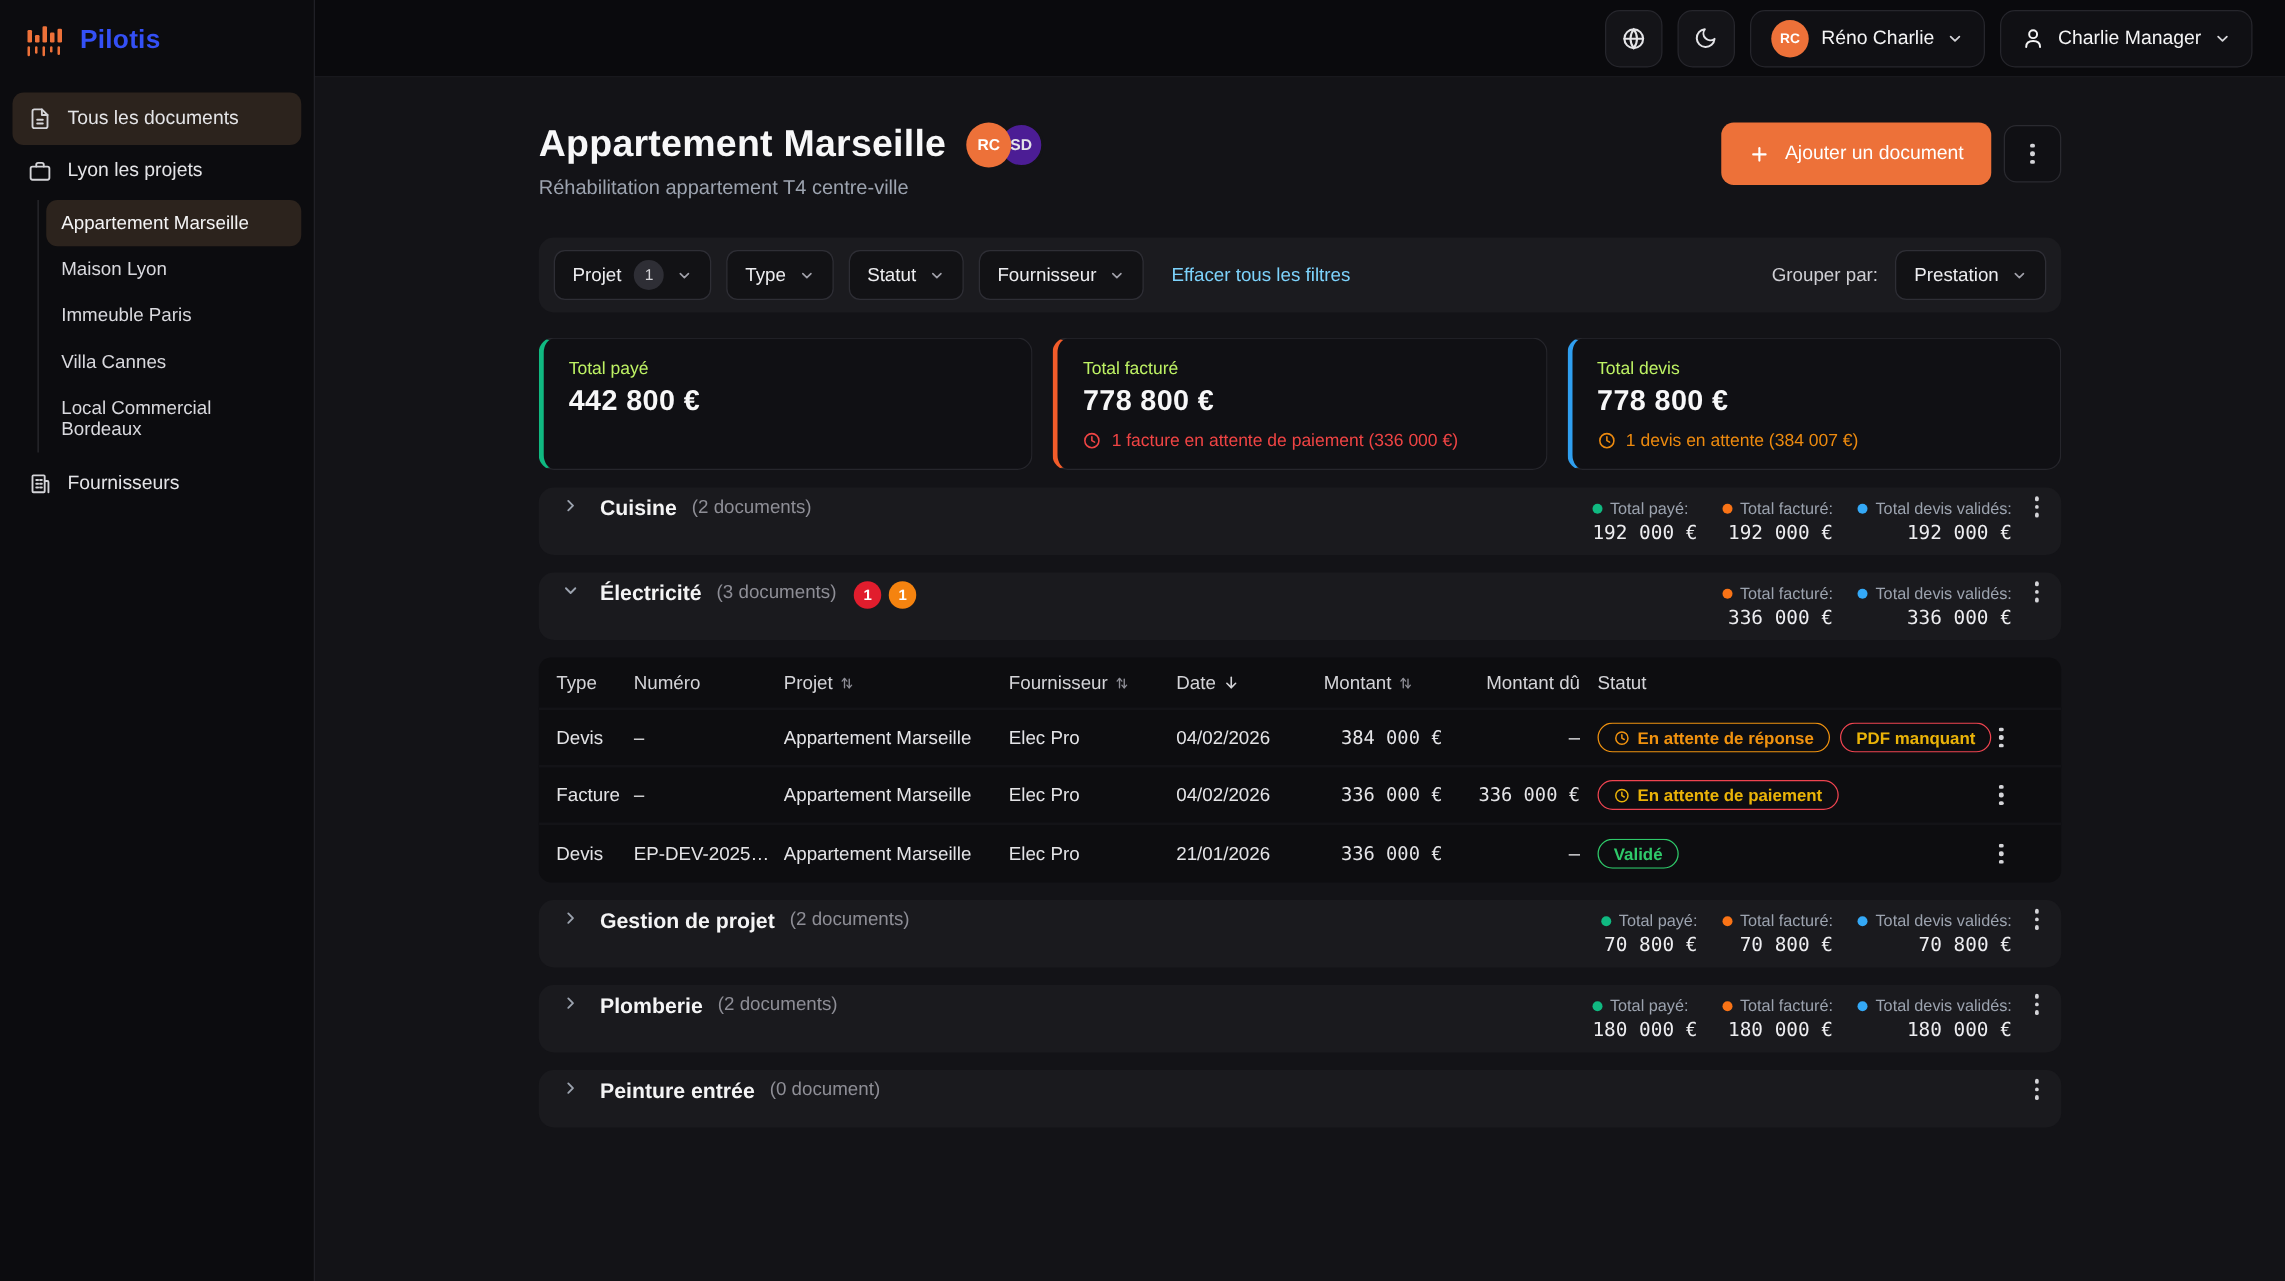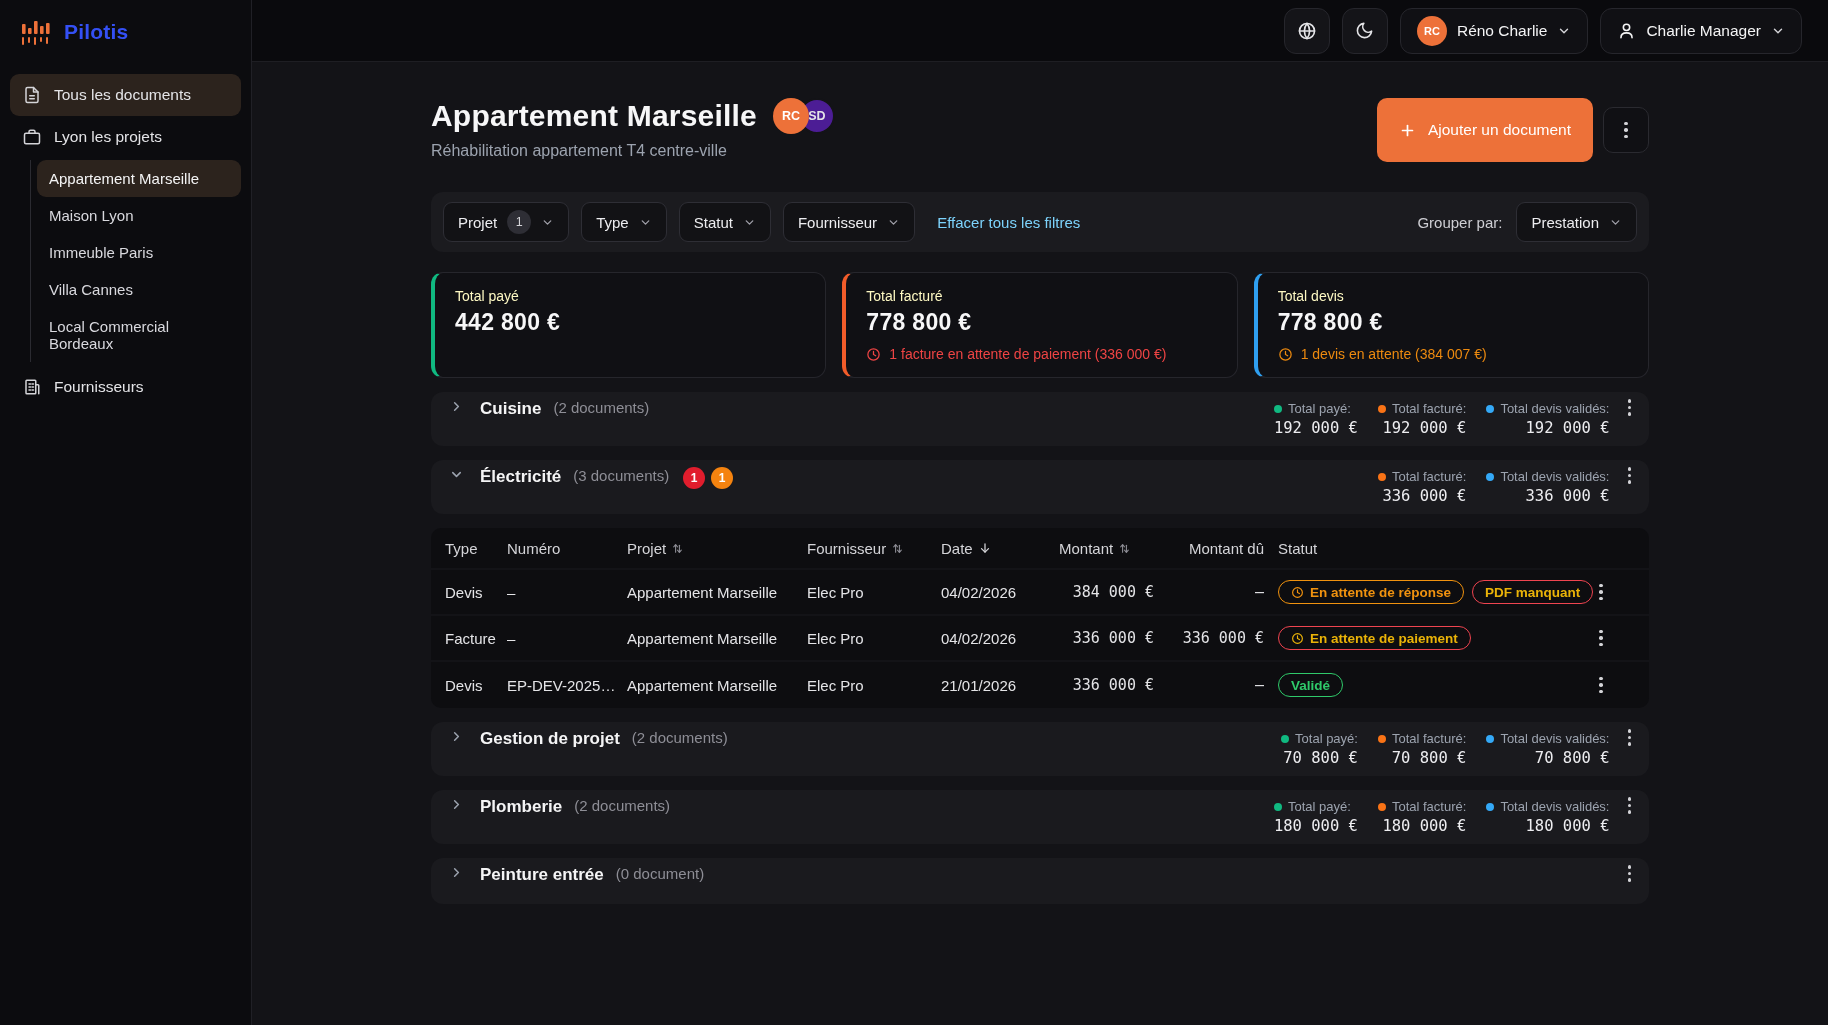--- a/index.html
+++ b/index.html
@@ -62,21 +62,21 @@
   .avatar-stack { display:flex; }
   .avatar-lg {
     width:36px; height:36px; border-radius:50%; display:flex; align-items:center;
     justify-content:center; font-size:12.5px; font-weight:bold; color:#fff;
   }
   .avatar-lg.rc { background:#ed7139; z-index:2; }
   .avatar-lg.sd { background:#4c1d95; color:#e4e4e7; margin-left:-10px; border:2px solid #131317; z-index:1; }
   .subtitle { color:#9ca3af; font-size:16px; margin-top:8px; }
   .head-actions { display:flex; gap:10px; align-items:center; }
   .primary-btn {
-    background:#ed7139; color:#fff; border:none; border-radius:10px; height:64px;
+    background:#ed7139; color:#fff; border:none; border-radius:10px; height:50px;
     padding:0 22px; font-size:15.5px; display:flex; align-items:center; gap:12px; cursor:pointer;
     font-family:inherit;
   }
   .kebab-btn {
     width:46px; height:46px; border-radius:10px; background:#101014; border:1px solid #2a2a30;
     display:flex; align-items:center; justify-content:center; cursor:pointer;
   }
   .kebab { display:flex; flex-direction:column; gap:3px; }
   .kebab i { width:3.5px; height:3.5px; border-radius:50%; background:#d4d4d8; }
 
@@ -100,21 +100,21 @@
 
   
   .stats-row { display:grid; grid-template-columns:1fr 1fr 1fr; gap:16px; margin-top:20px; }
   .stat-card {
     background:#101014; border:1px solid #26262c; border-radius:12px;
     padding:15px 20px; min-height:94px; border-left-width:4px; border-left-style:solid;
   }
   .stat-card.paye { border-left-color:#10b981; }
   .stat-card.facture { border-left-color:#f25c2a; }
   .stat-card.devis { border-left-color:#2f9ff0; }
-  .stat-label { font-size:14px; color:#fef9c3; }
+  .stat-label { font-size:14px; color:#bef264; }
   .stat-value { font-size:23px; font-weight:bold; color:#f7f7f8; margin-top:5px; letter-spacing:.3px; }
   .stat-warning { display:flex; align-items:center; gap:8px; font-size:14px; margin-top:10px; }
   .stat-warning.red { color:#ef4444; }
   .stat-warning.orange { color:#ed8a0f; }
 
   
   .group-row {
     background:#1a1a1e; border-radius:12px; margin-top:14px; padding:7px 18px;
     display:flex; min-height:54px;
   }

